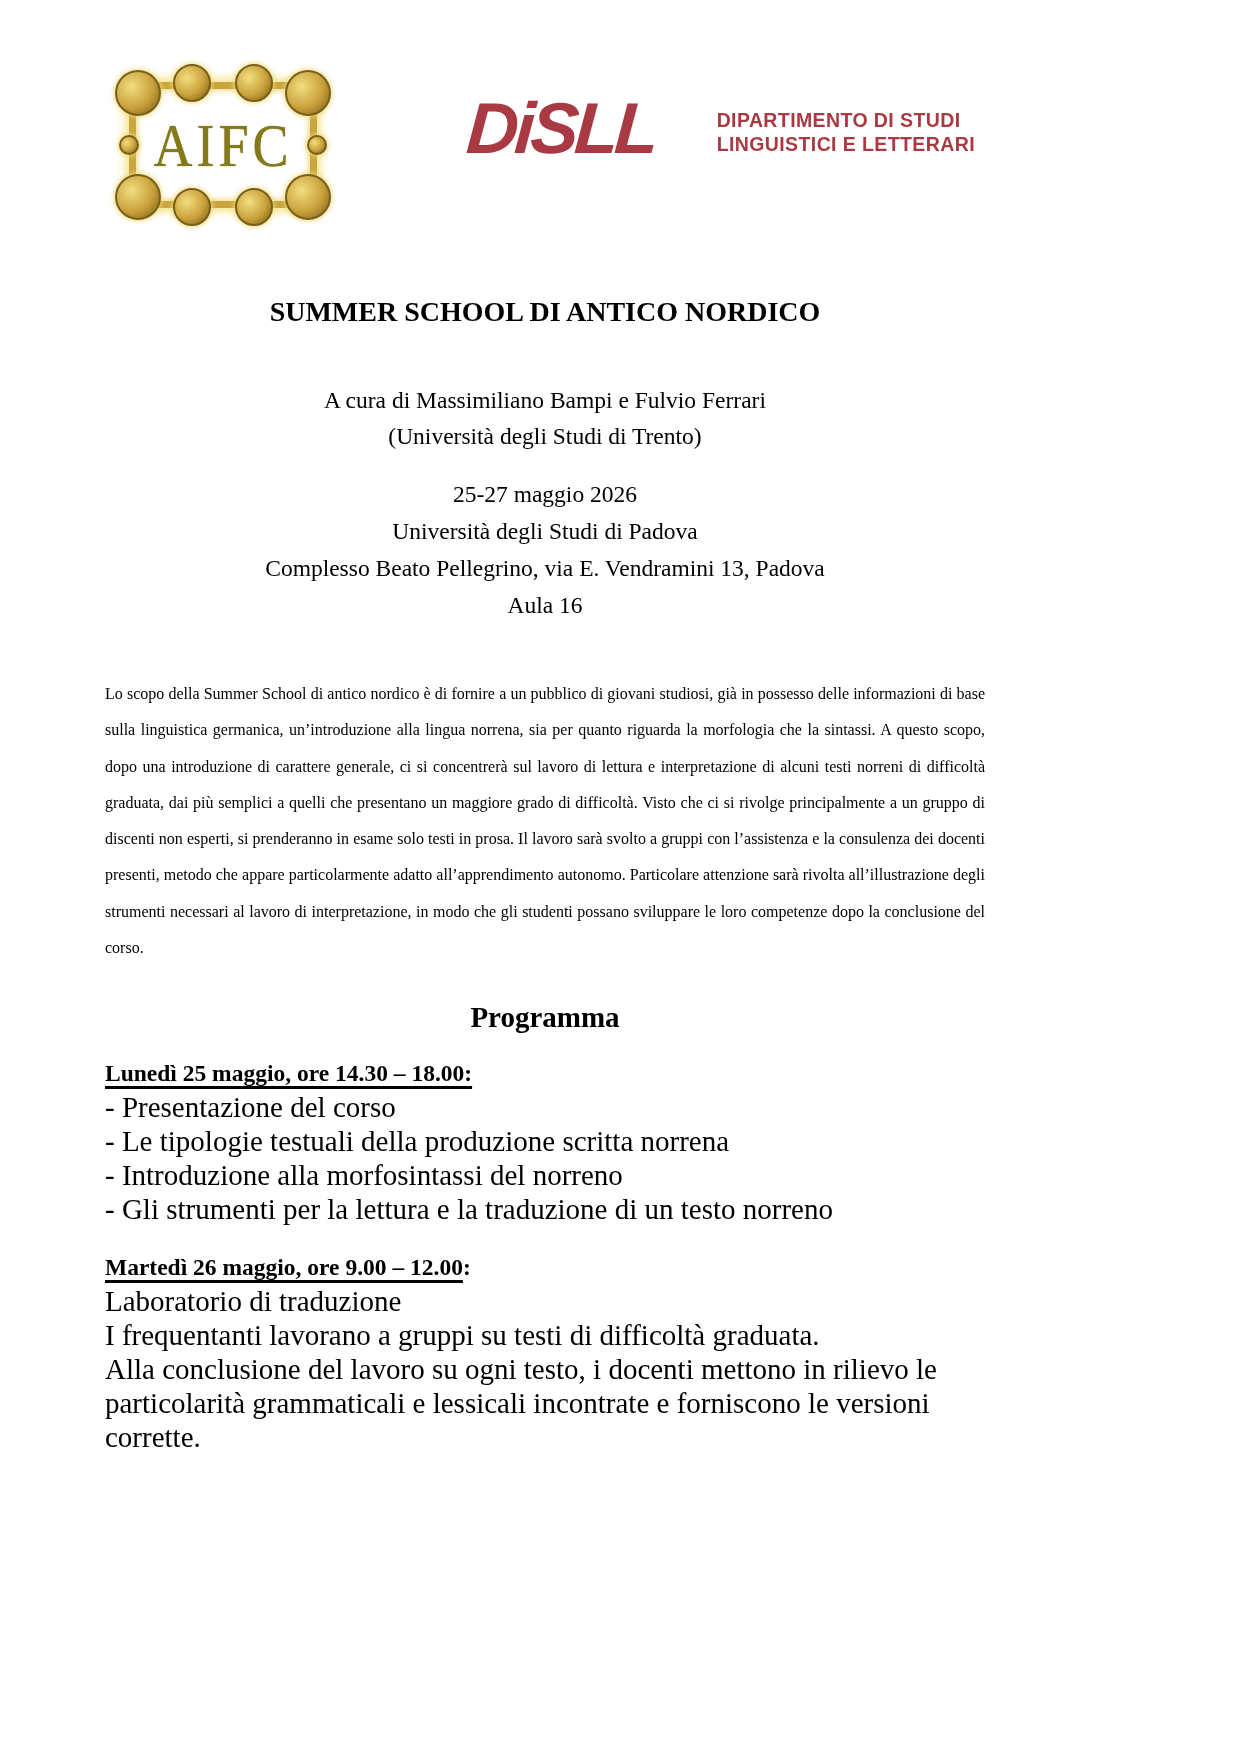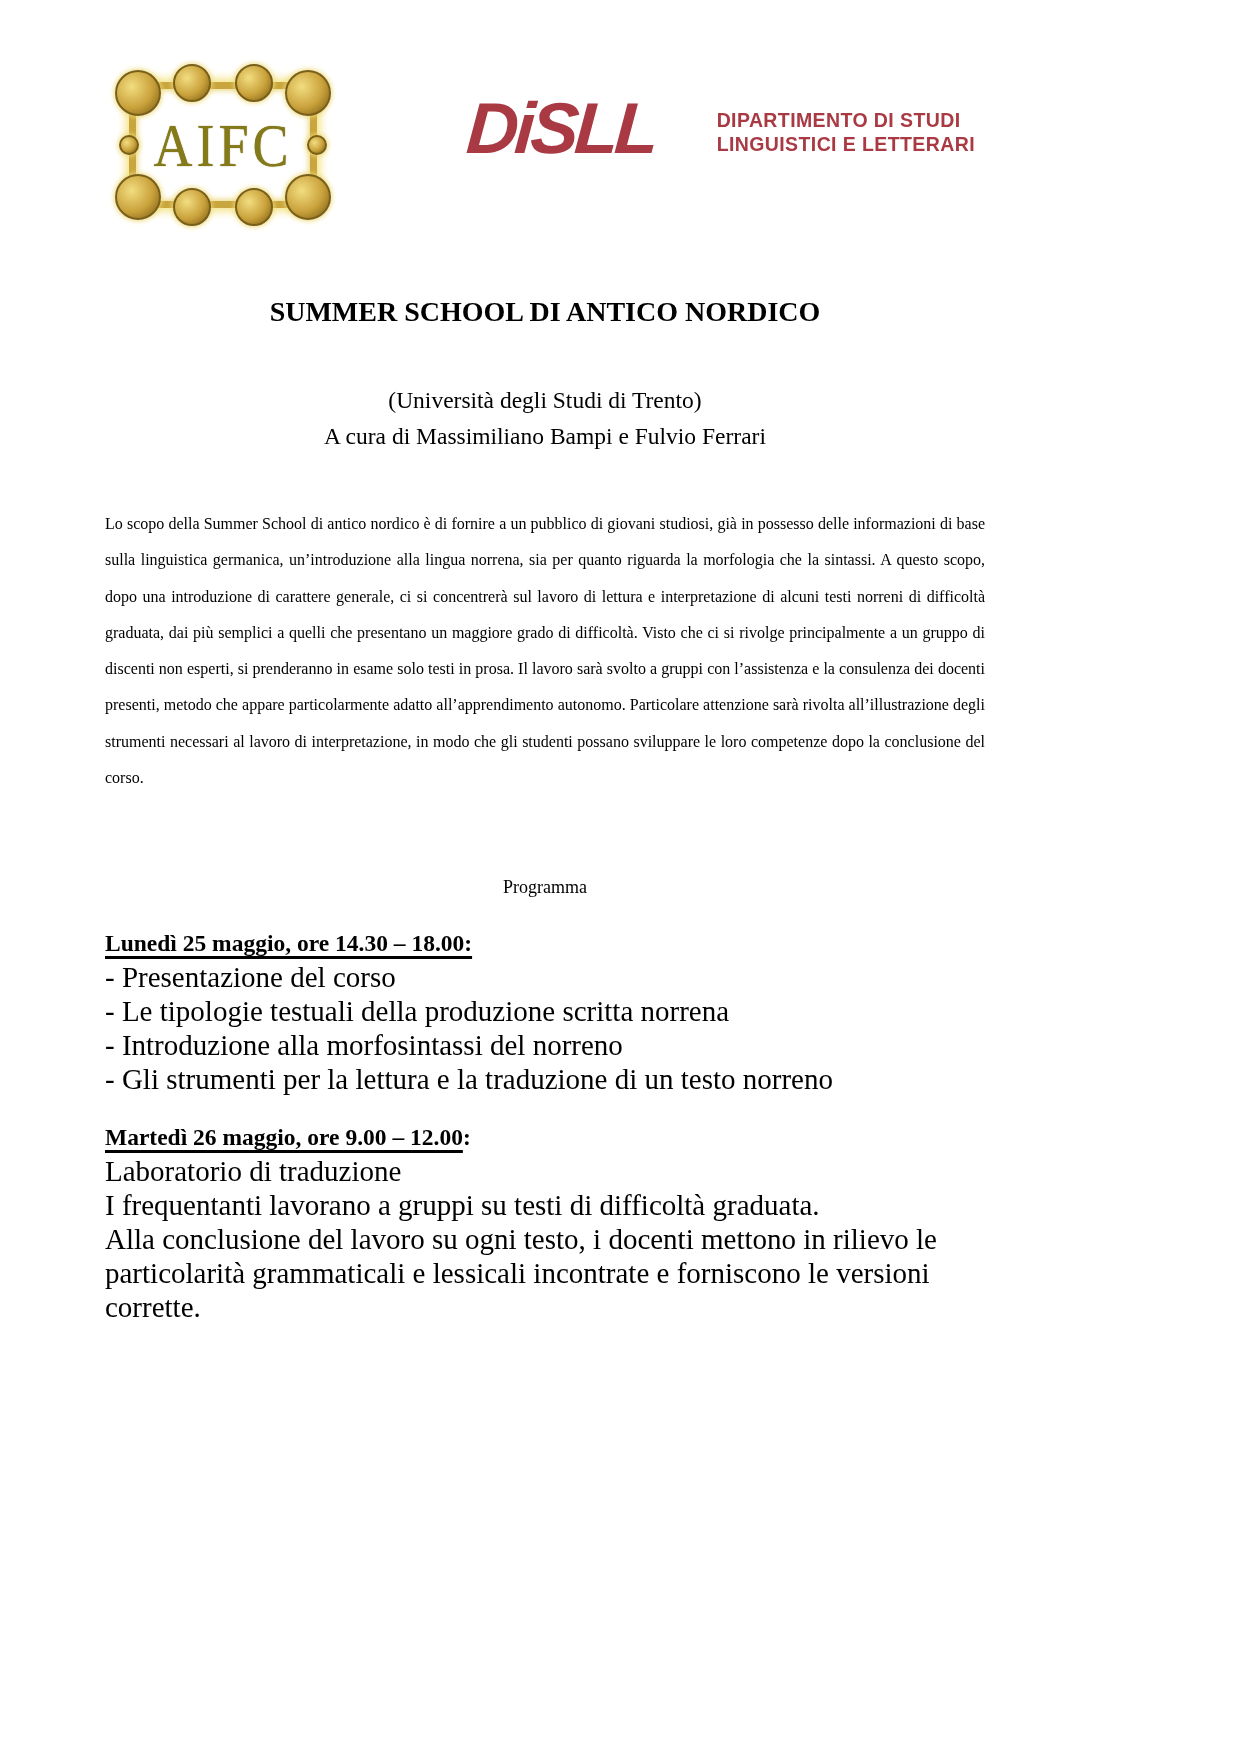--- a/index.html
+++ b/index.html
@@ -132,24 +132,24 @@
   
   .intro {
     margin-top: 52px;
     font-size: 16px;
     line-height: 36.3px;
     text-align: justify;
   }
 
   
   .program-heading {
-    margin-top: 76px;
-    text-align: center;
-    font-weight: normal;
-    font-size: 18px;
+    margin-top: 36px;
+    text-align: center;
+    font-weight: bold;
+    font-size: 29px;
     line-height: 30px;
   }
   .session { margin-top: 0; }
   .session-1 { margin-top: 24px; }
   .session-2 { margin-top: 24px; }
   .session-heading {
     font-weight: bold;
     font-size: 23.5px;
     line-height: 34px;
   }
@@ -192,24 +192,30 @@
         <span>LINGUISTICI E LETTERARI</span>
       </div>
     </div>
   </div>
 
   <h1 class="doc-title">
     <div>SUMMER SCHOOL DI ANTICO NORDICO</div>
   </h1>
 
   <div class="curators">
+    <div>A cura di Massimiliano Bampi e Fulvio Ferrari</div>
     <div>(Università degli Studi di Trento)</div>
-    <div>A cura di Massimiliano Bampi e Fulvio Ferrari</div>
-  </div>
-
+  </div>
+
+  <div class="venue">
+    <div>25-27 maggio 2026</div>
+    <div>Università degli Studi di Padova</div>
+    <div>Complesso Beato Pellegrino, via E. Vendramini 13, Padova</div>
+    <div>Aula 16</div>
+  </div>
 
   <p class="intro">Lo scopo della Summer School di antico nordico è di fornire a un pubblico di giovani studiosi, già in possesso delle informazioni di base sulla linguistica germanica, un’introduzione alla lingua norrena, sia per quanto riguarda la morfologia che la sintassi. A questo scopo, dopo una introduzione di carattere generale, ci si concentrerà sul lavoro di lettura e interpretazione di alcuni testi norreni di difficoltà graduata, dai più semplici a quelli che presentano un maggiore grado di difficoltà. Visto che ci si rivolge principalmente a un gruppo di discenti non esperti, si prenderanno in esame solo testi in prosa. Il lavoro sarà svolto a gruppi con l’assistenza e la consulenza dei docenti presenti, metodo che appare particolarmente adatto all’apprendimento autonomo. Particolare attenzione sarà rivolta all’illustrazione degli strumenti necessari al lavoro di interpretazione, in modo che gli studenti possano sviluppare le loro competenze dopo la conclusione del corso.</p>
 
   <h2 class="program-heading">Programma</h2>
 
   <div class="session session-1">
     <div class="session-heading"><span class="u">Lunedì 25 maggio, ore 14.30 – 18.00:</span><span></span></div>
     <div class="session-items">
       <div>- Presentazione del corso</div>
       <div>- Le tipologie testuali della produzione scritta norrena</div>

